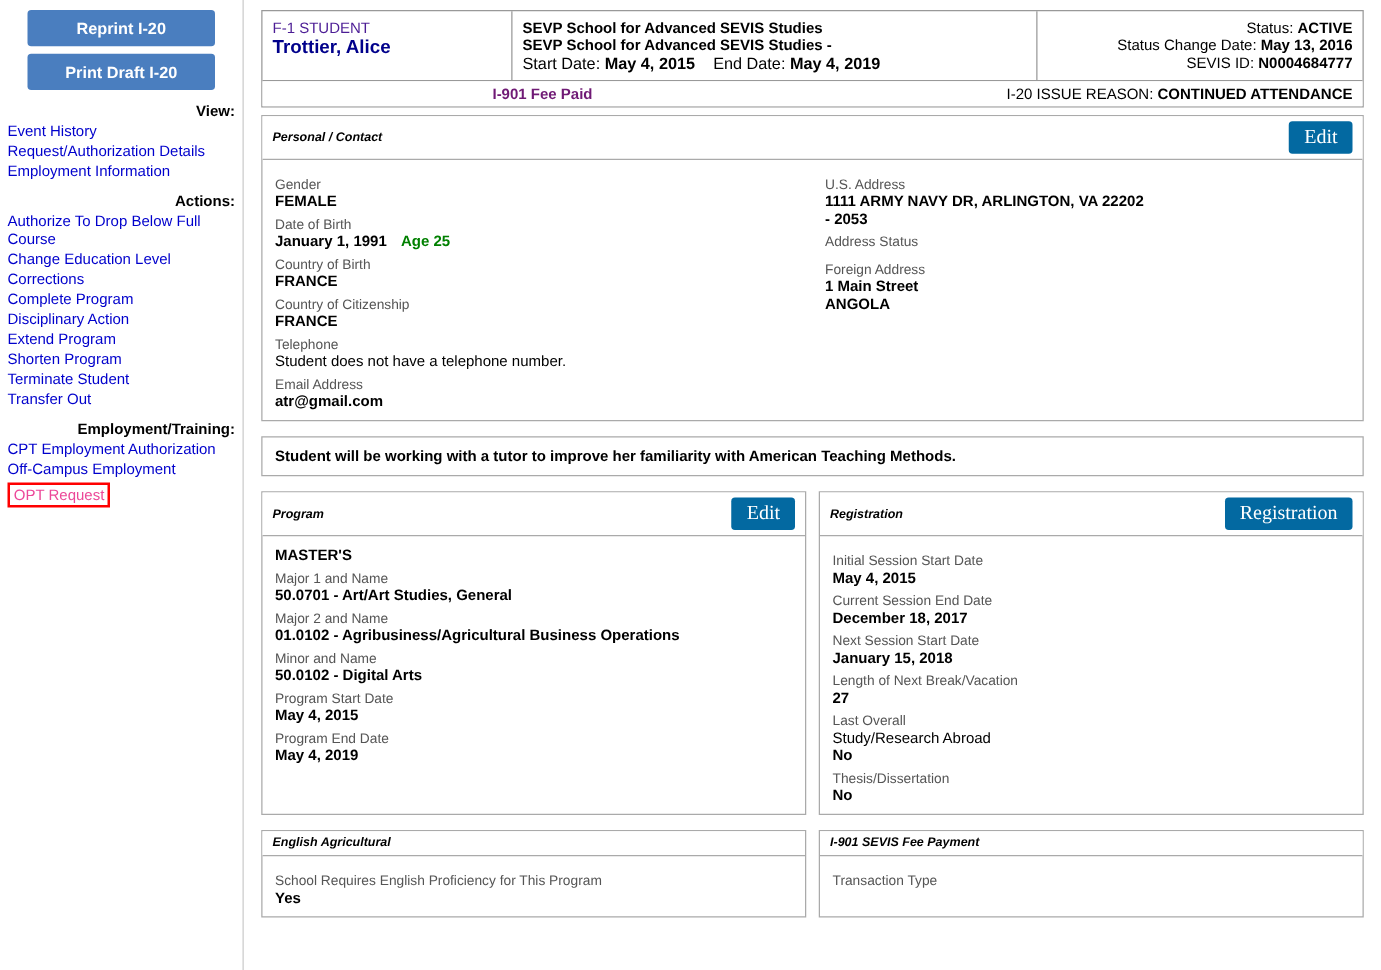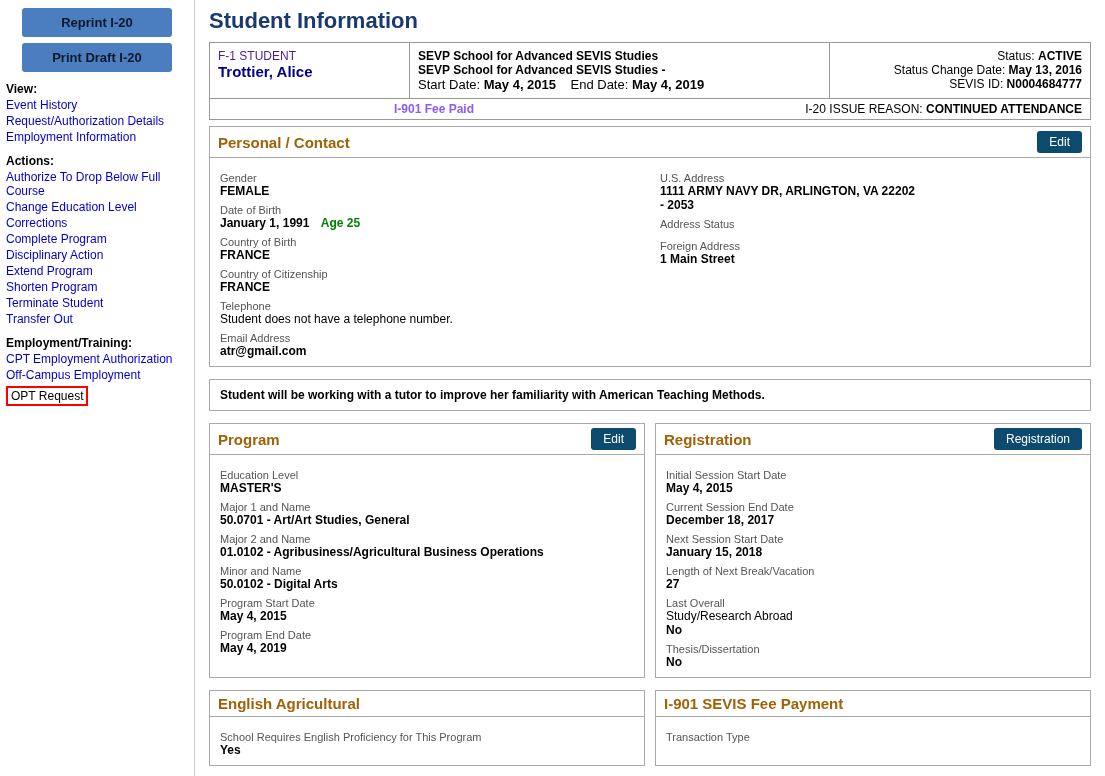--- a/index.html
+++ b/index.html
@@ -1,52 +1,52 @@
 <!DOCTYPE html>
 <html><head>
   <meta charset="utf-8">
   <style>
     * { box-sizing: border-box; margin: 0; padding: 0; }
     body { font-family: Arial, sans-serif; font-size: 12px; background: #fff; color: #000; }
     .outer { display: flex; width: 1105px; min-height: 776px; }
     .sidebar { width: 195px; min-width: 195px; padding: 8px 6px; background: #fff; border-right: 1px solid #ccc; }
     .sidebar .btn-blue {
       display: block; width: 150px; margin: 0 auto 6px auto;
-      background: #4a7ebf; color: #0f172a; border: none; padding: 7px 10px;
+      background: #4a7ebf; color: #ffffff; border: none; padding: 7px 10px;
       font-size: 13px; font-weight: bold; cursor: pointer; border-radius: 3px; text-align: center;
     }
-    .sidebar .section-label { font-weight: bold; margin: 10px 0 2px 0; font-size: 12px; }
+    .sidebar .section-label { font-weight: bold; margin: 10px 0 2px 0; font-size: 12px; text-align: right; }
     .sidebar .nav-link { color: #0000cc; text-decoration: none; display: block; margin: 2px 0; font-size: 12px; cursor: pointer; }
-    .sidebar .opt-request { display: inline-block; color: #000000; text-decoration: none; font-size: 12px; cursor: pointer;
+    .sidebar .opt-request { display: inline-block; color: #ec4899; text-decoration: none; font-size: 12px; cursor: pointer;
       border: 2px solid red; padding: 1px 3px; }
     .main { flex: 1; padding: 8px 14px 14px 14px; overflow-y: auto; }
     .page-title { font-size: 22px; font-weight: bold; color: #1a3a6e; margin-bottom: 8px; }
     .student-header { border: 1px solid #999; margin-bottom: 6px; }
     .student-header-top { display: flex; border-bottom: 1px solid #999; }
     .sh-col1 { width: 200px; padding: 6px 8px; border-right: 1px solid #999; }
     .sh-col2 { flex: 1; padding: 6px 8px; border-right: 1px solid #999; }
     .sh-col3 { width: 260px; padding: 6px 8px; text-align: right; }
     .sh-type { color: #4c1d95; font-size: 12px; }
     .sh-type span { font-weight: normal; }
     .sh-name { font-size: 15px; font-weight: bold; color: #00008b; }
     .sh-school { font-weight: bold; font-size: 12px; }
     .sh-dates { font-size: 13px; }
     .sh-dates b { font-weight: bold; }
     .sh-status { font-size: 12px; }
     .sh-status b { font-weight: bold; }
     .sh-sevis { font-size: 12px; }
     .student-header-bottom { display: flex; padding: 3px 8px; background: #fff; }
-    .shb-fee { flex: 1; text-align: center; color: #8b5cf6; font-weight: bold; font-size: 12px; }
+    .shb-fee { flex: 1; text-align: center; color: #701a75; font-weight: bold; font-size: 12px; }
     .shb-issue { flex: 1; text-align: right; font-size: 12px; }
     .section-card { margin-bottom: 12px; border: 1px solid #aaa; }
     .section-header { display: flex; align-items: center; justify-content: space-between;
       background: #fff; padding: 4px 8px; border-bottom: 1px solid #aaa; }
-    .section-title { font-size: 15px; font-weight: bold; color: #a16207; }
-    .btn-edit { background: #0c4a6e; color: #fff; border: none; padding: 4px 12px;
-      font-size: 12px; cursor: pointer; border-radius: 3px; }
+    .section-title { font-size: 10px; font-weight: bold; color: #000000; font-style: italic; }
+    .btn-edit { background: #0369a1; color: #fff; border: none; padding: 4px 12px;
+      font-size: 16px; cursor: pointer; border-radius: 3px; font-family: Liberation Serif, serif; }
     .section-body { padding: 8px 10px; }
     .field-label { color: #555; font-size: 11px; margin-top: 6px; }
     .field-value { font-weight: bold; font-size: 12px; }
     .field-value-normal { font-size: 12px; }
     .age-badge { color: #008000; font-weight: bold; margin-left: 8px; }
     .remarks-text { font-weight: bold; font-size: 12px; }
     .prog-reg-row { display: flex; gap: 0; margin-bottom: 12px; }
     .prog-card { flex: 1; border: 1px solid #aaa; margin-right: 10px; }
     .reg-card { flex: 1; border: 1px solid #aaa; }
     .bottom-row { display: flex; gap: 0; }
@@ -82,21 +82,20 @@
 
     <div class="section-label">Employment/Training:</div>
     <a class="nav-link">CPT Employment Authorization</a>
     <a class="nav-link">Off-Campus Employment</a>
     <div style="margin-top:4px;">
       <a class="opt-request">OPT Request</a>
     </div>
   </div>
 
   <div class="main">
-    <div class="page-title">Student Information</div>
 
     <div class="student-header">
       <div class="student-header-top">
         <div class="sh-col1">
           <div class="sh-type">
             <span>F-1 STUDENT</span>
           </div>
           <div class="sh-name">Trottier, Alice</div>
         </div>
         <div class="sh-col2">
@@ -159,41 +158,41 @@
             <div class="field-value">atr@gmail.com</div>
           </div>
           <div class="contact-col">
             <div class="field-label">U.S. Address</div>
             <div class="field-value">1111 ARMY NAVY DR,  ARLINGTON,  VA 22202</div>
             <div class="field-value">- 2053</div>
             <div class="field-label">Address Status</div>
             <div style="margin-top:10px;">
               <div class="field-label">Foreign Address</div>
               <div class="field-value">1 Main Street</div>
+              <div class="field-value">ANGOLA</div>
             </div>
           </div>
         </div>
       </div>
     </div>
 
     <div class="section-card">
       <div class="section-body">
         <div class="remarks-text">Student will be working with a tutor to improve her familiarity with American Teaching Methods.</div>
       </div>
     </div>
 
     <div class="prog-reg-row">
 
       <div class="prog-card">
         <div class="section-header">
           <div class="section-title">Program</div>
           <button class="btn-edit">Edit</button>
         </div>
         <div class="section-body">
-          <div class="field-label">Education Level</div>
           <div class="field-value">MASTER'S</div>
           <div class="field-label">Major 1 and Name</div>
           <div class="field-value">50.0701 - Art/Art Studies, General</div>
           <div class="field-label">Major 2 and Name</div>
           <div class="field-value">01.0102 - Agribusiness/Agricultural Business Operations</div>
           <div class="field-label">Minor and Name</div>
           <div class="field-value">50.0102 - Digital Arts</div>
           <div class="field-label">Program Start Date</div>
           <div class="field-value">May 4, 2015</div>
           <div class="field-label">Program End Date</div>

